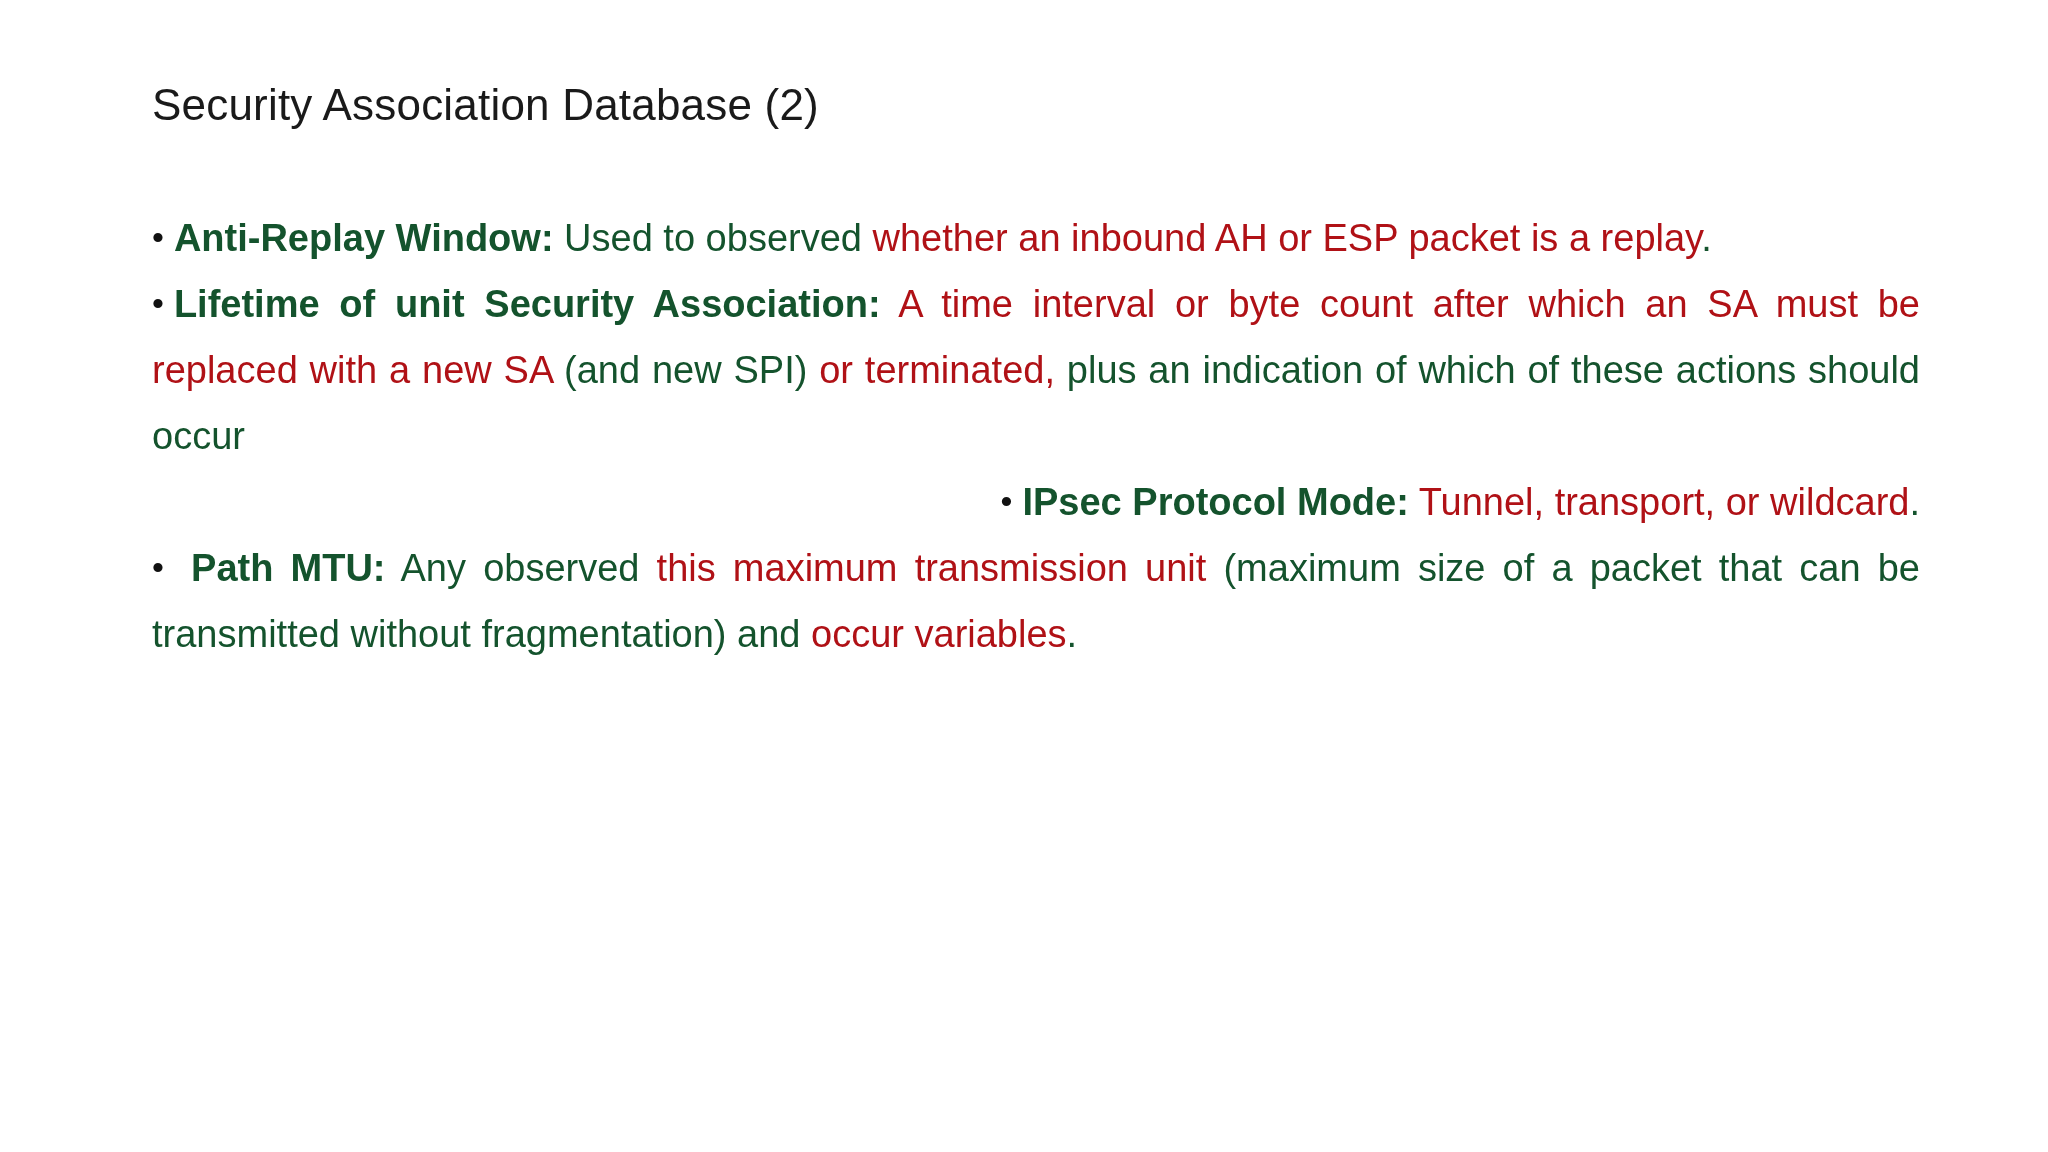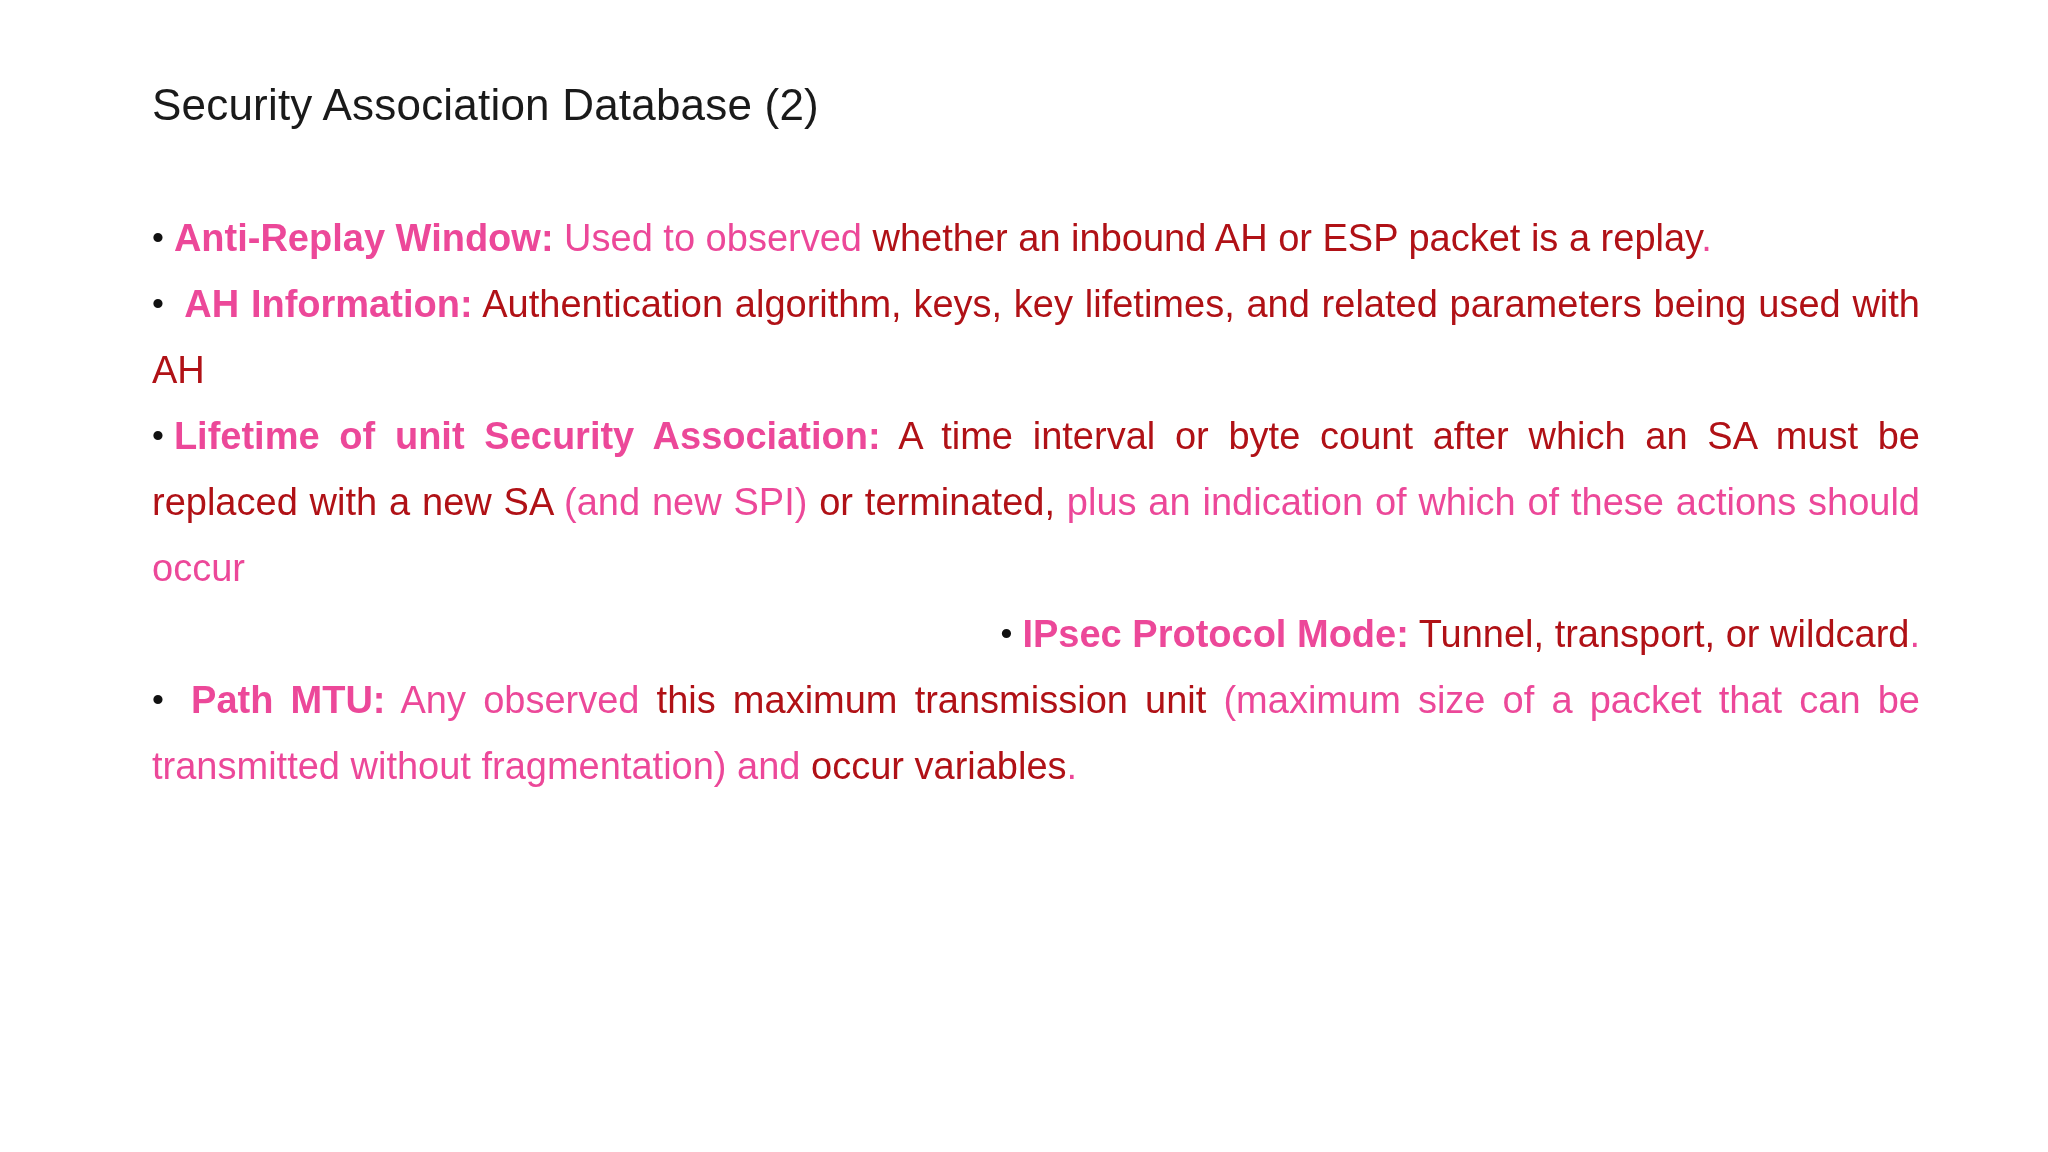--- a/index.html
+++ b/index.html
@@ -52,31 +52,30 @@
     margin-right: 10px;
   }
   .b {
     font-weight: bold;
   }
   .red {
     color: #b01116;
     margin-top: 32px;
   }
   .blk {
-    color: #ec4899;
+    color: #14532d;
   }
 </style>
 </head>
 <body>
 
 <div class="slide">
 
   <h1 class="slide-title">Security Association Database (2)</h1>
 
   <div class="body-block">
     <p class="para"><span class="bullet">•</span><span class="b blk">Anti-Replay Window:</span><span class="blk"> Used to observed </span><span class="red">whether an inbound AH or ESP packet is a replay</span><span class="blk">.</span></p>
-    <p class="para"><span class="bullet">•</span><span class="b blk"> AH  Information:</span><span class="red"> Authentication algorithm, keys, key lifetimes, and related parameters being used with AH</span></p>
     <p class="para"><span class="bullet">•</span><span class="b blk">Lifetime of unit Security Association:</span><span class="red"> A time interval or byte count after which an SA must be replaced with a new SA</span><span class="blk"> (and new SPI) </span><span class="red">or terminated,</span><span class="blk"> plus an indication of which of these actions should occur</span></p>
     <p class="para no-justify"><span class="bullet">•</span><span class="b blk">IPsec Protocol Mode:</span><span class="blk"> </span><span class="red">Tunnel, transport, or wildcard</span><span class="blk">.</span></p>
     <p class="para"><span class="bullet">•</span><span class="b blk"> Path  MTU:</span><span class="blk"> Any observed </span><span class="red">this maximum transmission unit</span><span class="blk"> (maximum size of a packet that can be transmitted without fragmentation) and </span><span class="red">occur variables</span><span class="blk">.</span></p>
   </div>
 
 </div>
 
 </body></html>

